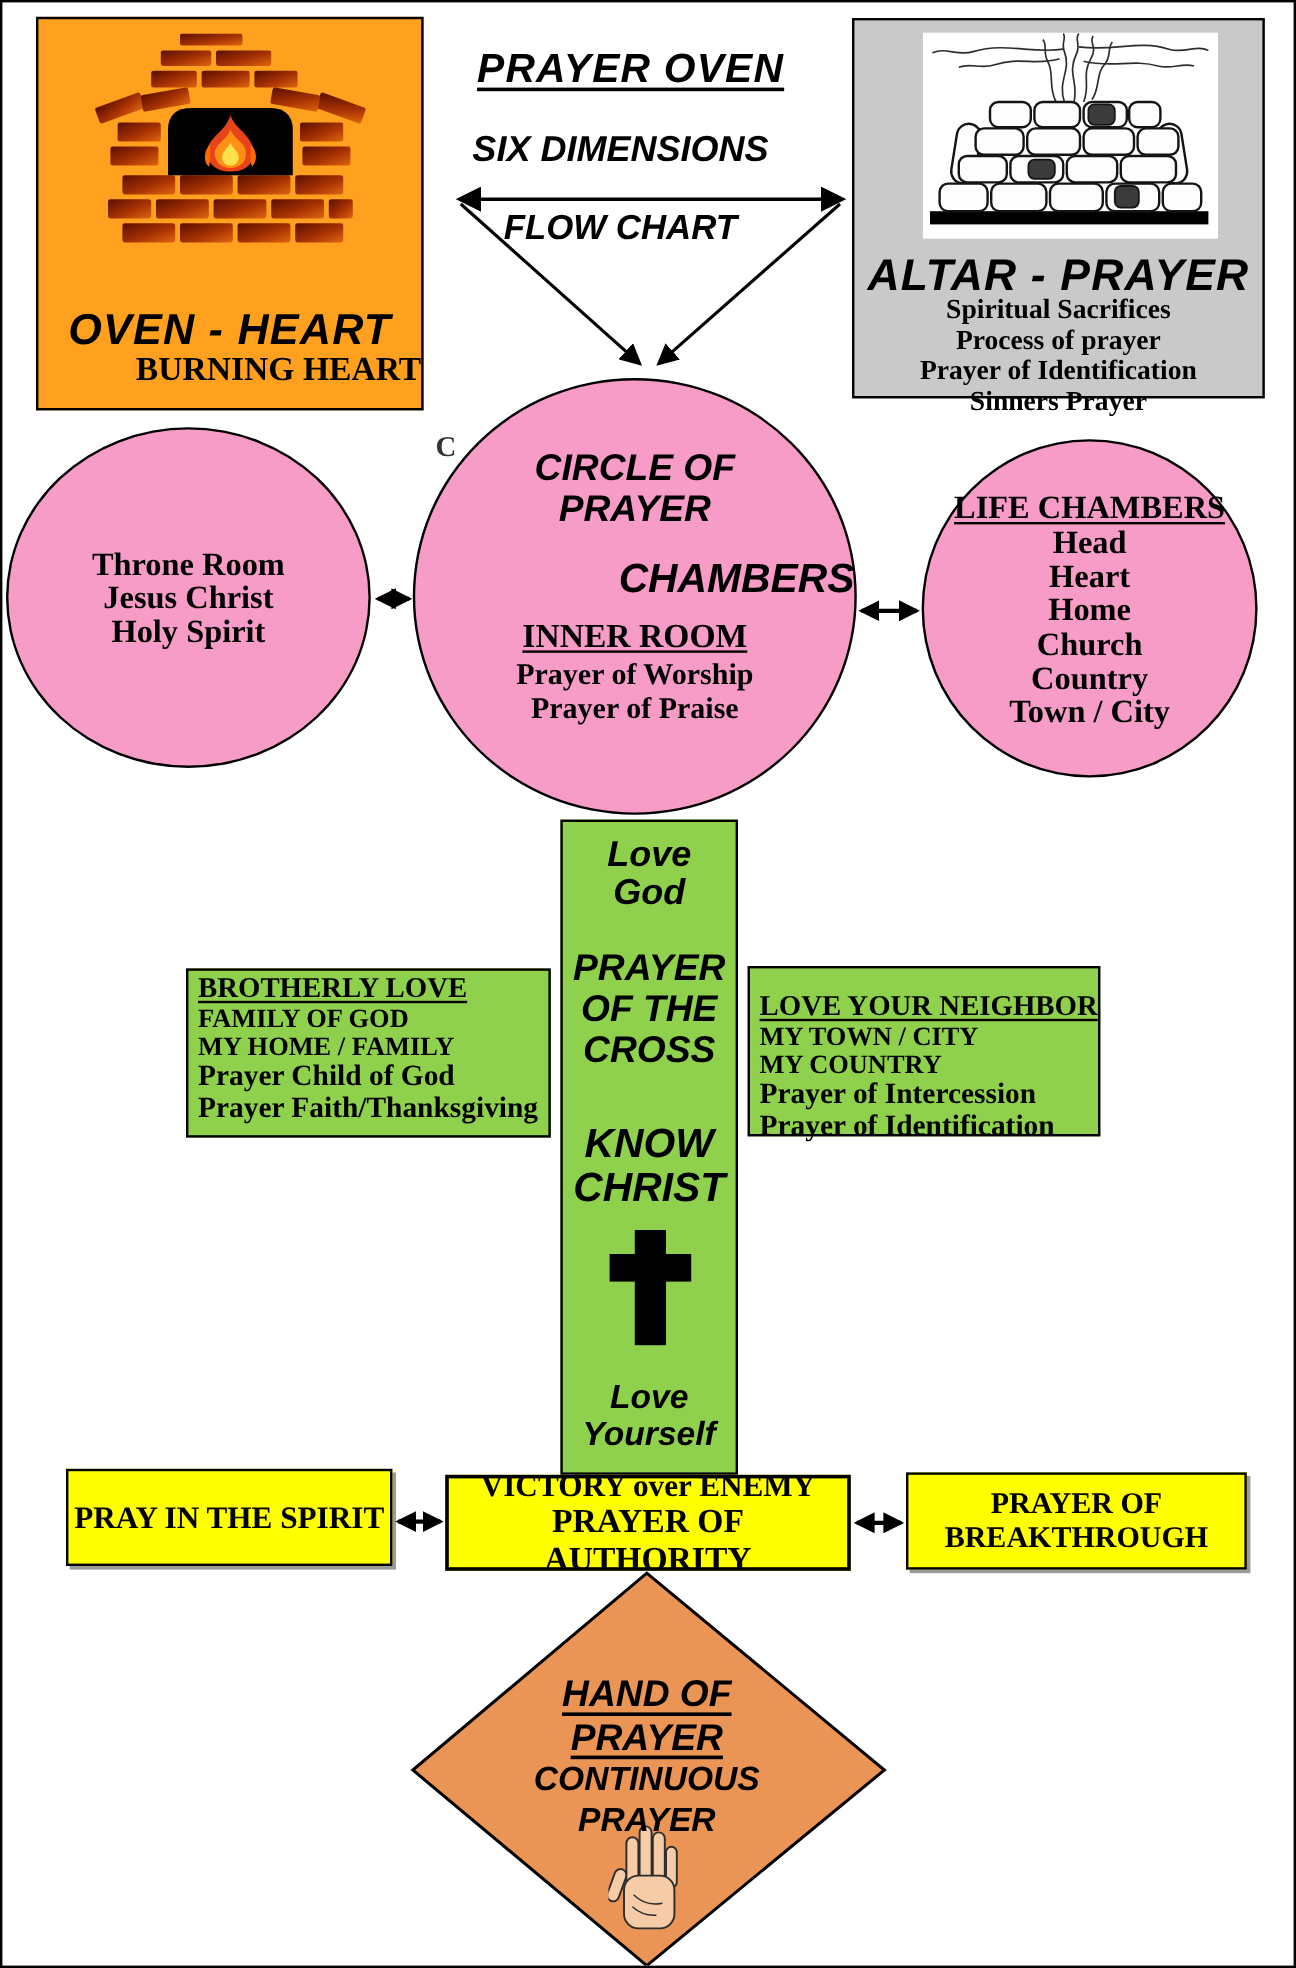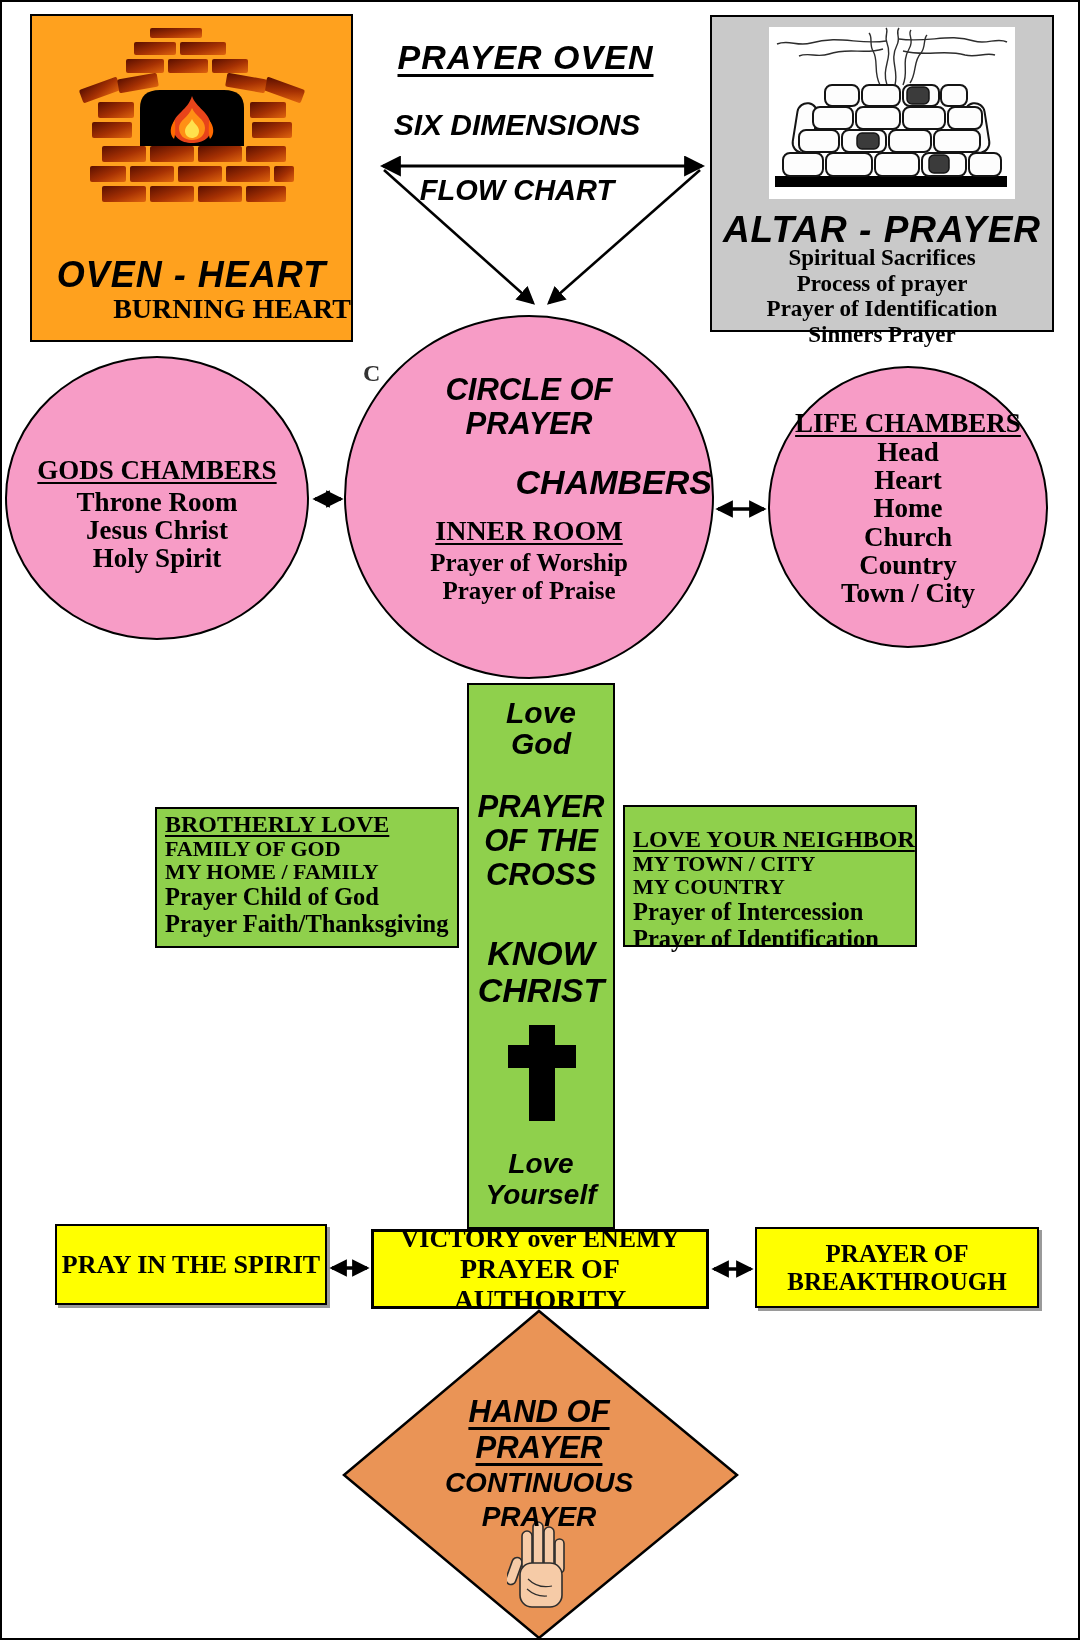--- a/index.html
+++ b/index.html
@@ -125,21 +125,20 @@
     <div class="abs serifb ctr" style="left:0;top:228px;width:100%;font-size:23px;line-height:25.5px;">
       <div>Spiritual Sacrifices</div>
       <div>Process of prayer</div>
       <div>Prayer of Identification</div>
       <div>Sinners Prayer</div>
     </div>
   </div>
 
   <div class="abs circle" style="left:3px;top:354px;width:304px;height:284px;z-index:2;">
     <div class="abs ctr" style="left:0;top:96px;width:100%;">
-      <div class="serifb u" style="font-size:27px;line-height:32px;">GODS CHAMBERS</div>
       <div class="serifb" style="font-size:27px;line-height:28px;margin-top:2px;">Throne Room</div>
       <div class="serifb" style="font-size:27px;line-height:28px;">Jesus Christ</div>
       <div class="serifb" style="font-size:27px;line-height:28px;">Holy Spirit</div>
     </div>
   </div>
 
   <div class="abs circle" style="left:342px;top:313px;width:370px;height:364px;z-index:2;">
     <div class="abs ctr" style="left:0;top:56px;width:100%;">
       <div class="sansbi" style="font-size:31px;line-height:34px;">CIRCLE OF</div>
       <div class="sansbi" style="font-size:31px;line-height:34px;">PRAYER</div>

